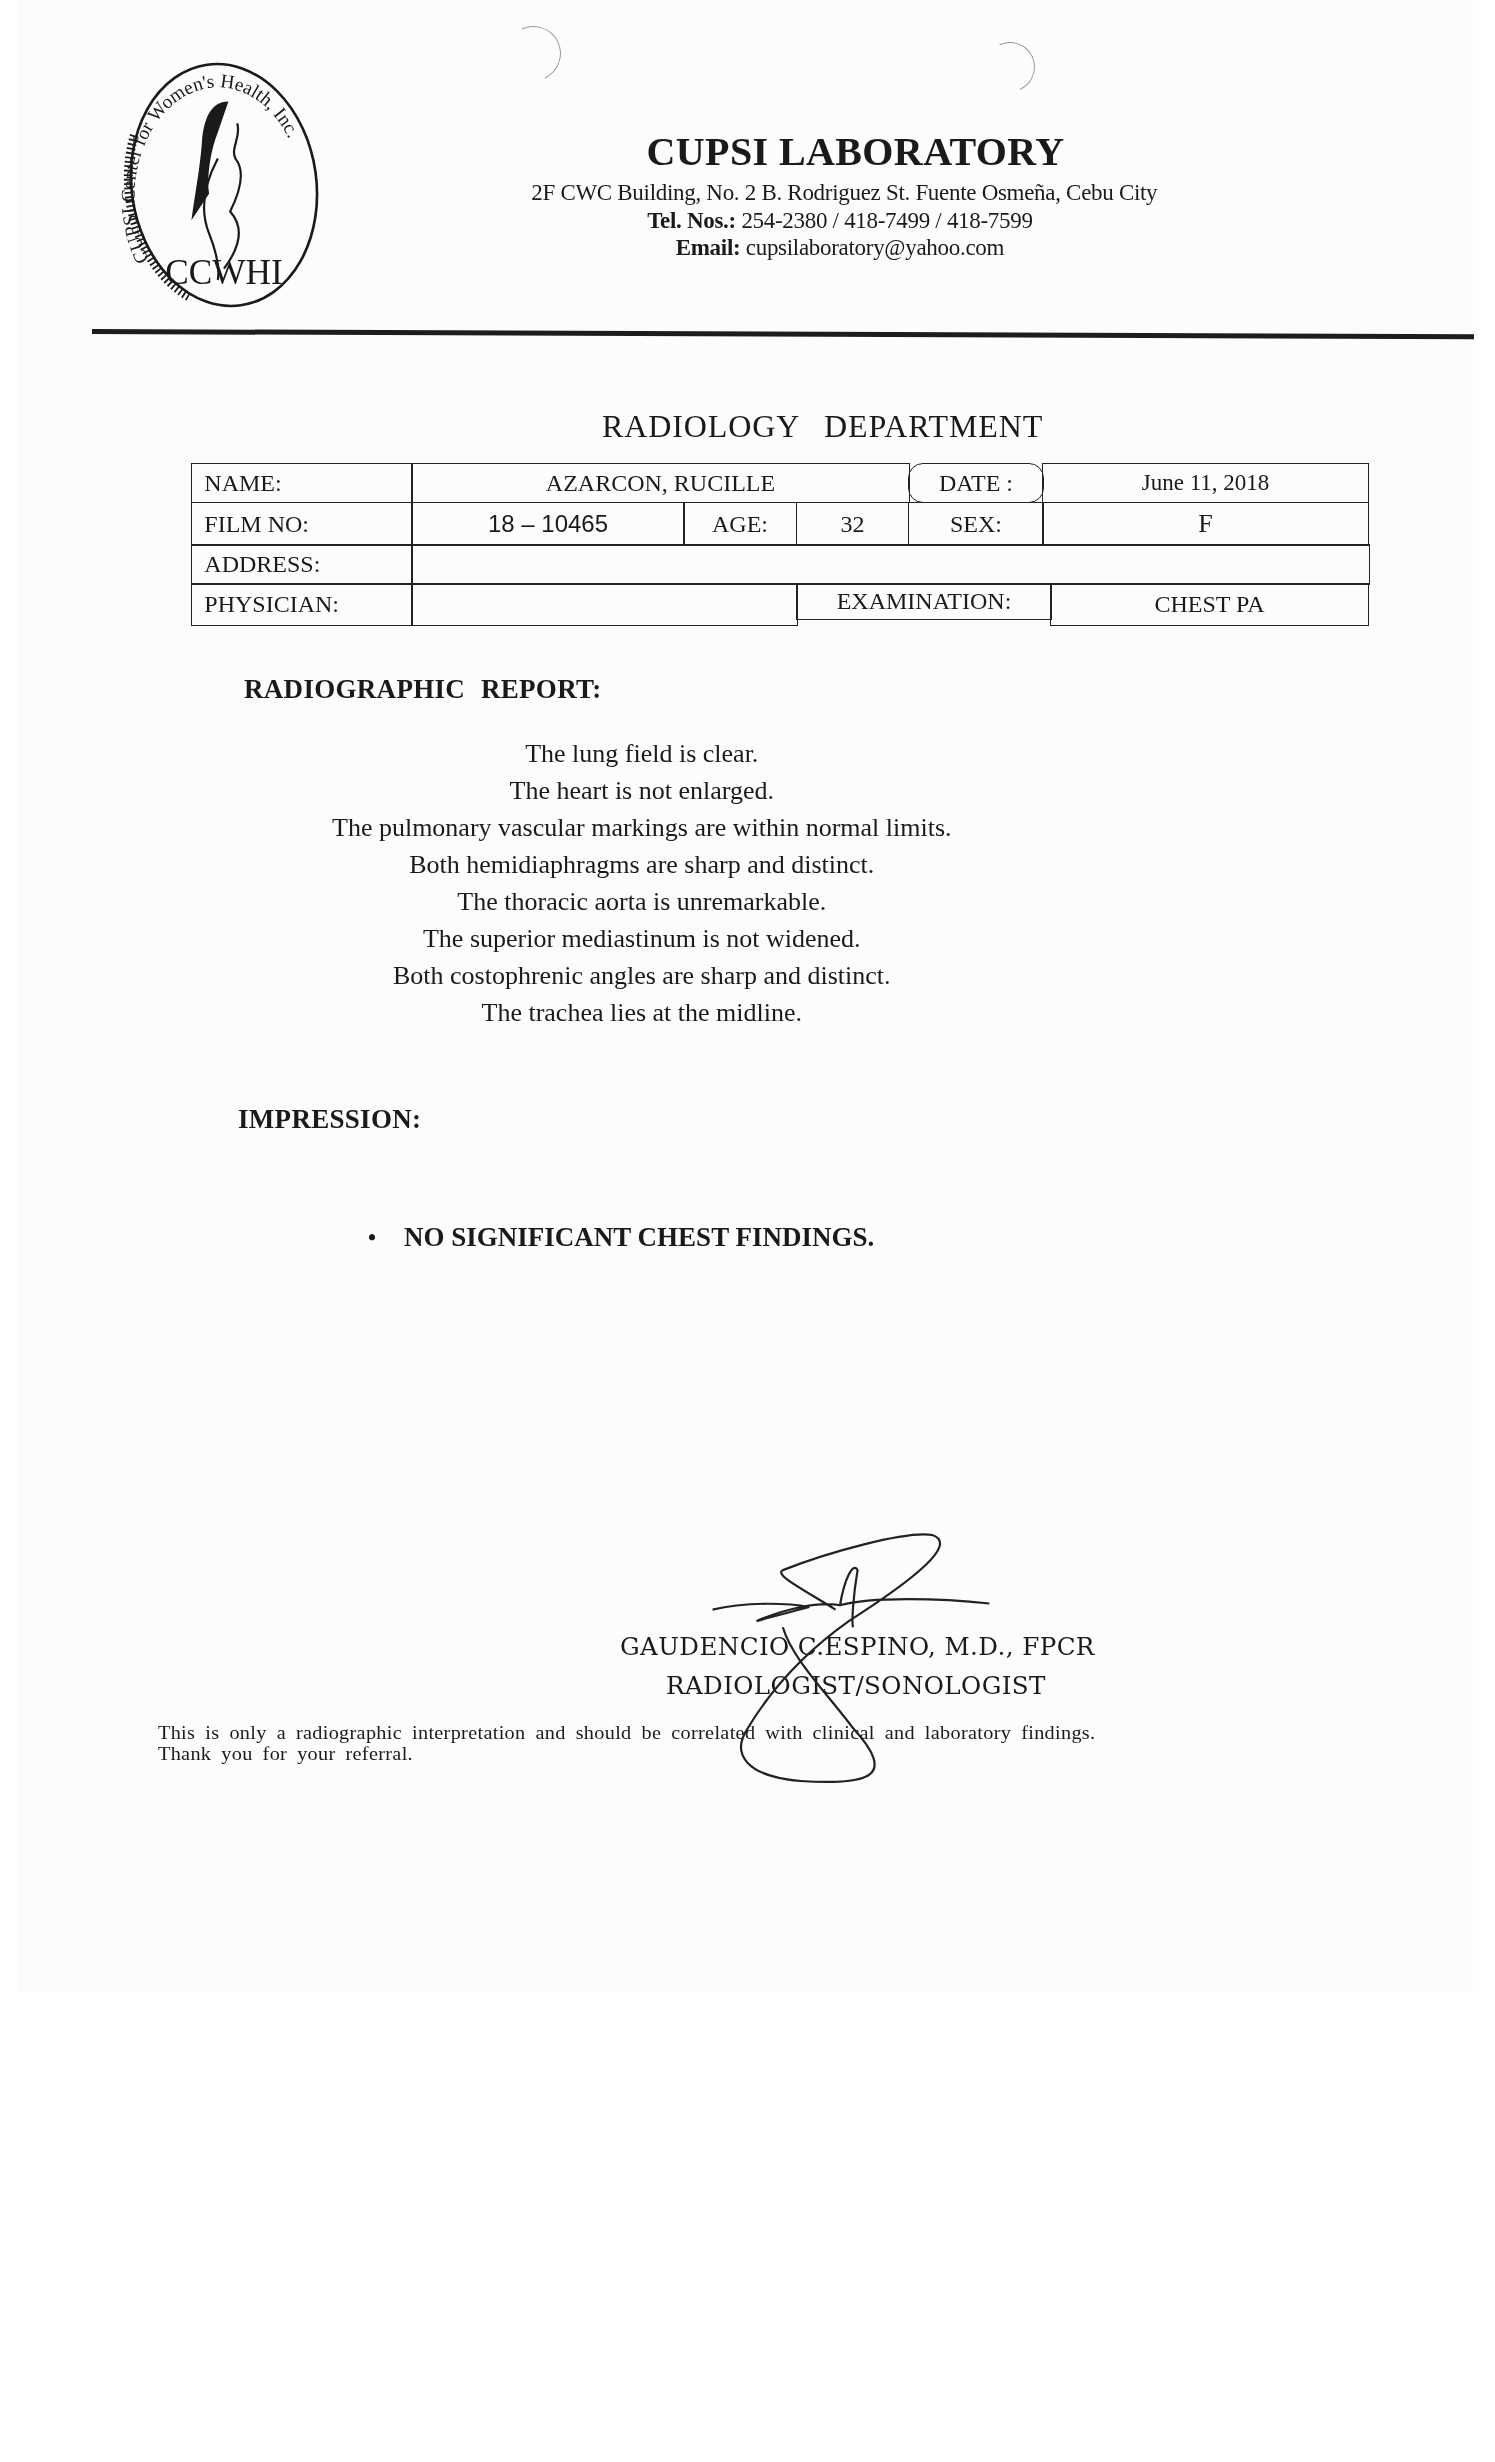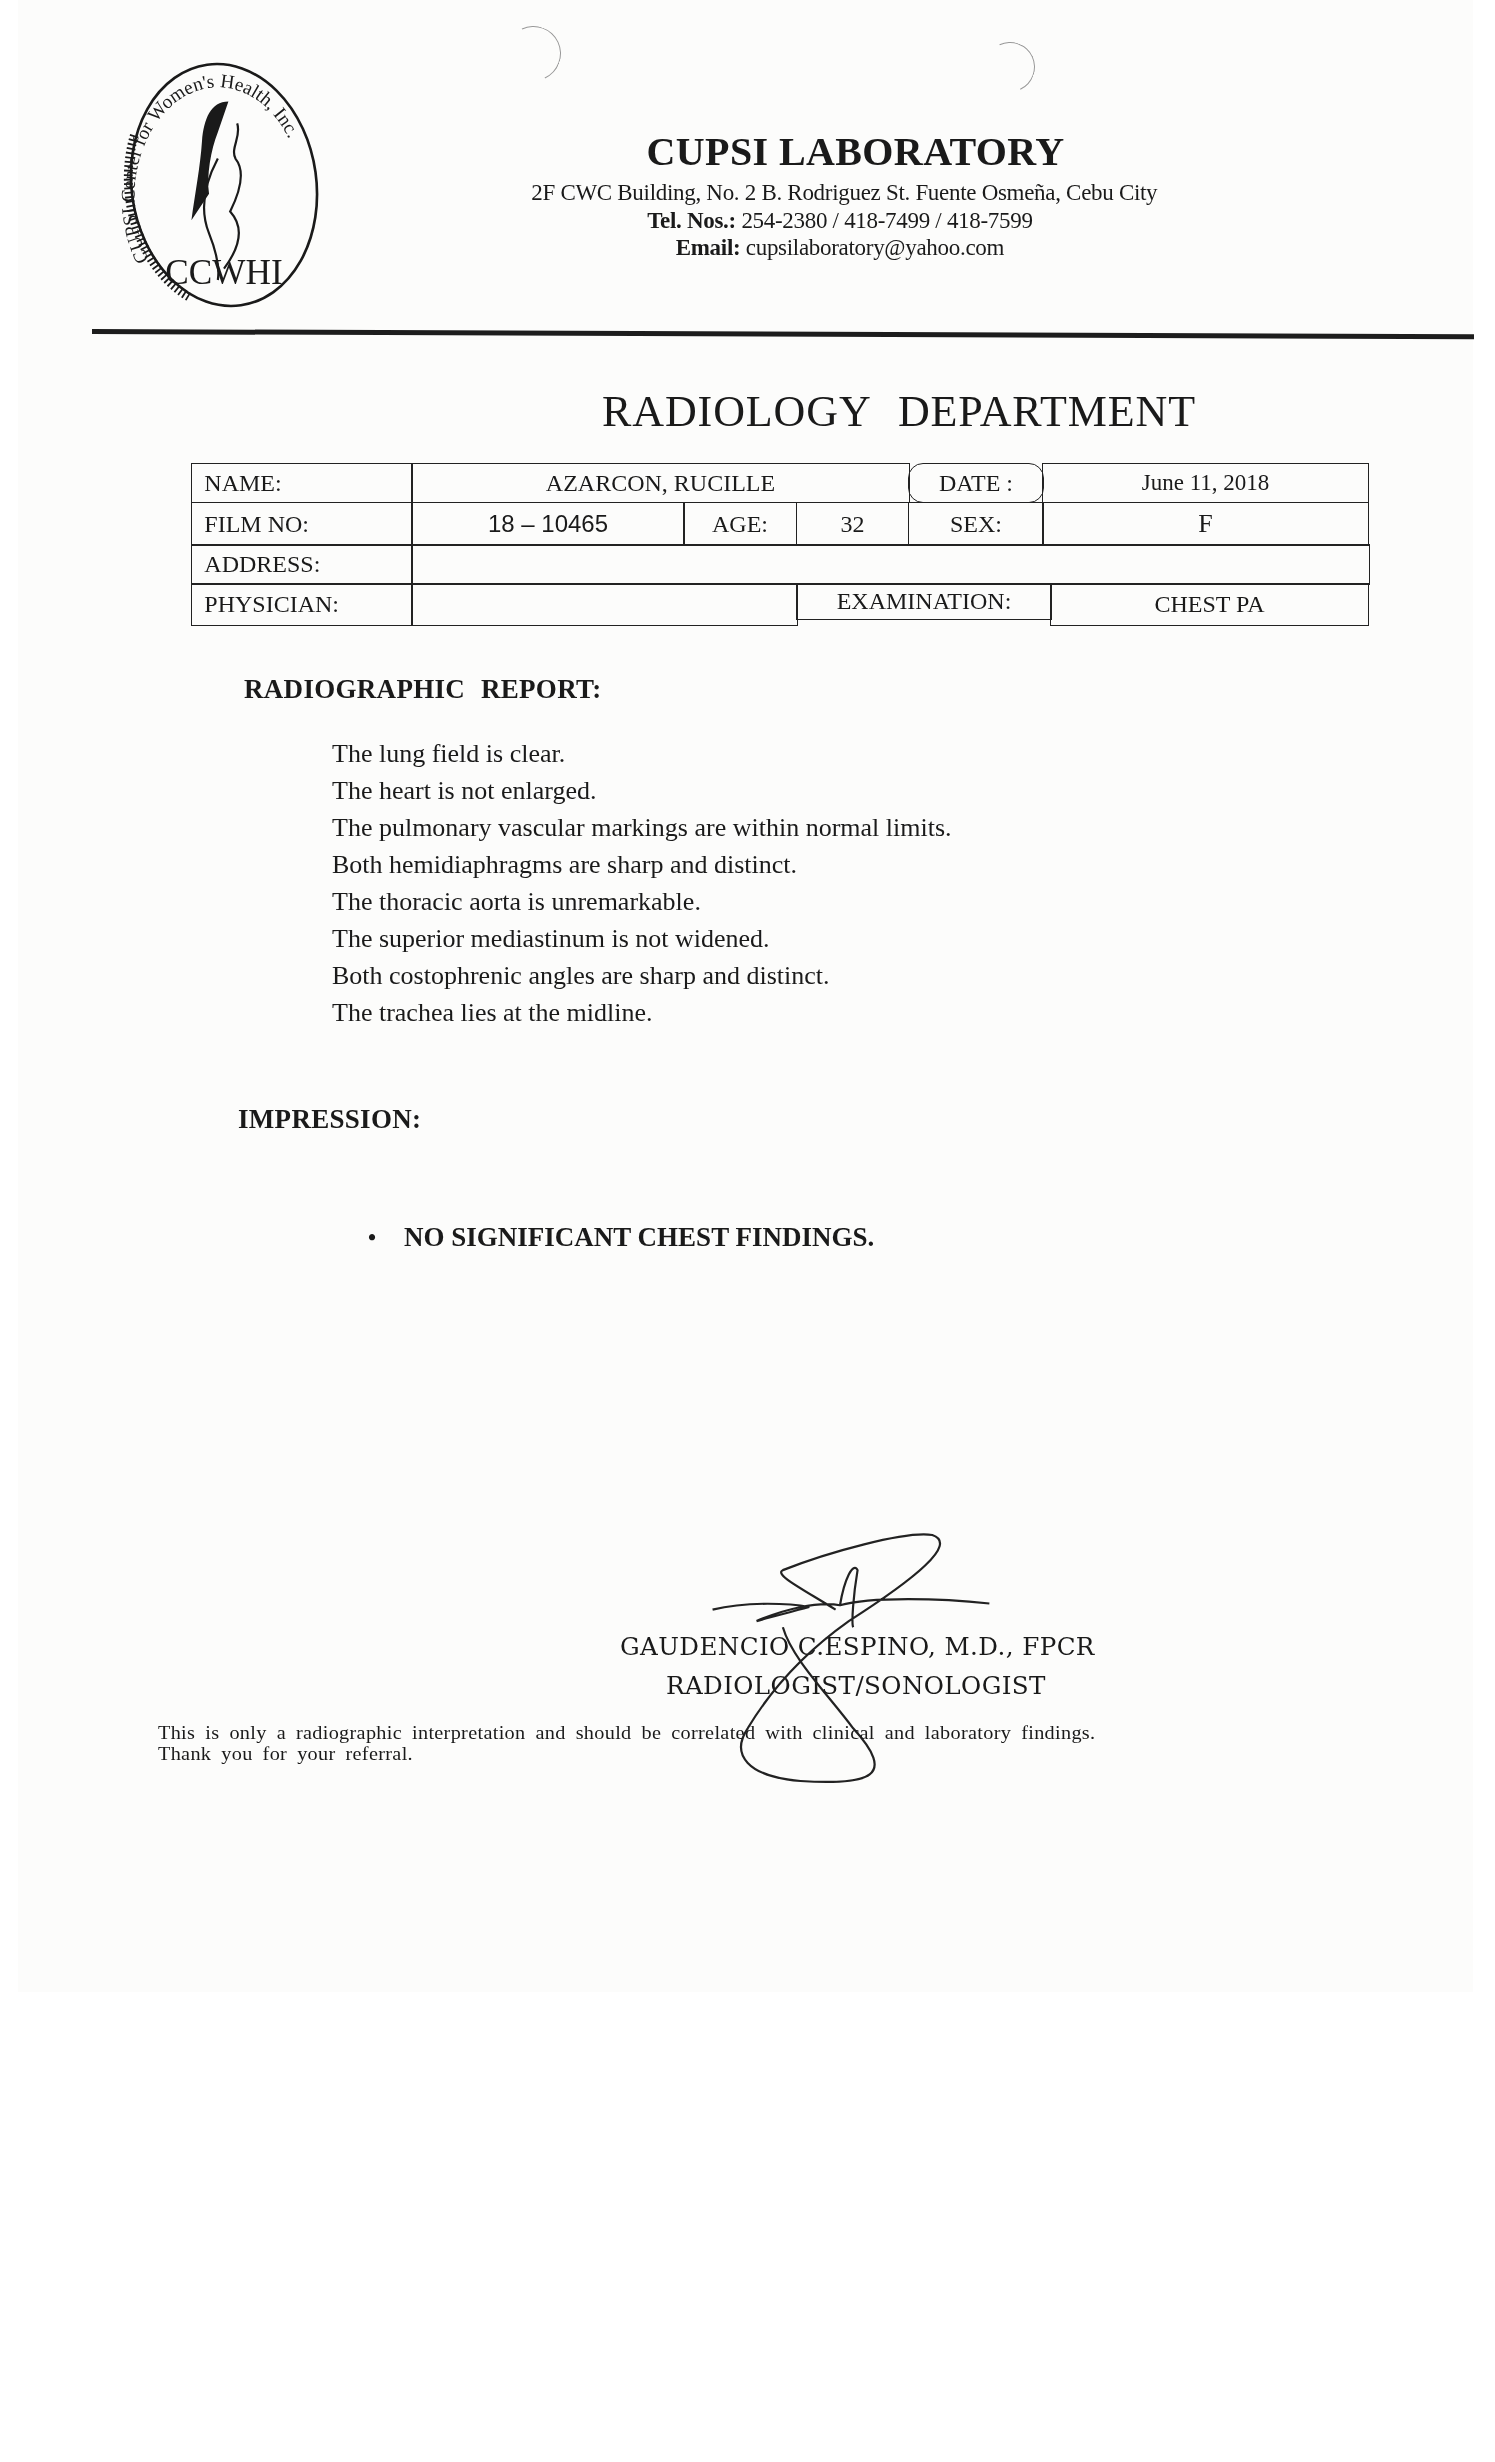--- a/index.html
+++ b/index.html
@@ -19,35 +19,35 @@
   .logo svg { width: 100%; height: 100%; }
 
   
   .hdr { position: absolute; left: 440px; top: 132px; width: 791px; text-align: center; }
   .hdr .title { font-size: 40px; font-weight: bold; letter-spacing: 0.4px; line-height: 1; margin-left: 40px; }
   .hdr .addr { font-size: 23px; margin-top: 7px; line-height: 1.2; letter-spacing: -0.3px; margin-left: 17.6px;}
   .hdr .line { font-size: 23px; line-height: 1.2; letter-spacing: -0.3px; margin-left: 8.8px;}
   .hdr b { font-weight: bold; }
   .rule { position: absolute; left: 92px; top: 329px; width: 1382px; height: 5.3px; background: #1d1d1d; transform: rotate(0.22deg); transform-origin: left; }
 
-  .dept { position: absolute; left: 602px; top: 386px; font-size: 44px; letter-spacing: 0.9px; word-spacing: 16px; }
+  .dept { position: absolute; left: 602px; top: 408px; font-size: 32px; letter-spacing: 0.9px; word-spacing: 16px; }
 
   
   .ptable { position: absolute; left: 191px; top: 463px; width: 1178px; height: 164px; }
   .ptable .cell {
     position: absolute; border: 1.8px solid #222; box-sizing: border-box;
     font-size: 24px; display: flex; align-items: center; padding: 0 12.3px;
   }
   .ptable .center { justify-content: center; padding: 0; }
   .ptable .bold { font-weight: normal; font-size: 24px; }
   .ptable .sans { font-family: "Liberation Sans", sans-serif; font-size: 24px; }
 
   .sec { position: absolute; font-size: 27px; font-weight: bold; letter-spacing: 0.3px; word-spacing: 8.8px; }
   .findings { position: absolute; left: 332px; top: 735px; font-size: 26px; line-height: 37px; }
-  .findings div { white-space: nowrap; }
+  .findings div { white-space: nowrap; text-align: center; }
   .impr { position: absolute; left: 368px; top: 1222px; font-size: 27px; font-weight: bold; display: flex; align-items: center; }
   .impr .bullet { font-size: 23px; margin-right: 28px; }
 
   .signame { position: absolute; left: 620px; top: 1632px; font-family: "DejaVu Serif", serif; font-size: 24.6px; letter-spacing: 0.4px; }
   .sigtitle { position: absolute; left: 666px; top: 1671px; font-family: "DejaVu Serif", serif; font-size: 24.6px; letter-spacing: 0.4px; }
   .signature { position: absolute; left: 695px; top: 1526px; width: 413px; height: 264px; }
 
   .disclaimer { position: absolute; left: 158px; top: 1722px; font-size: 19.3px; line-height: 21px; font-family: "Liberation Serif", serif; letter-spacing: 0.3px; word-spacing: 4.4px; transform: scaleX(1.05); transform-origin: left; }
 </style>
 </head>

